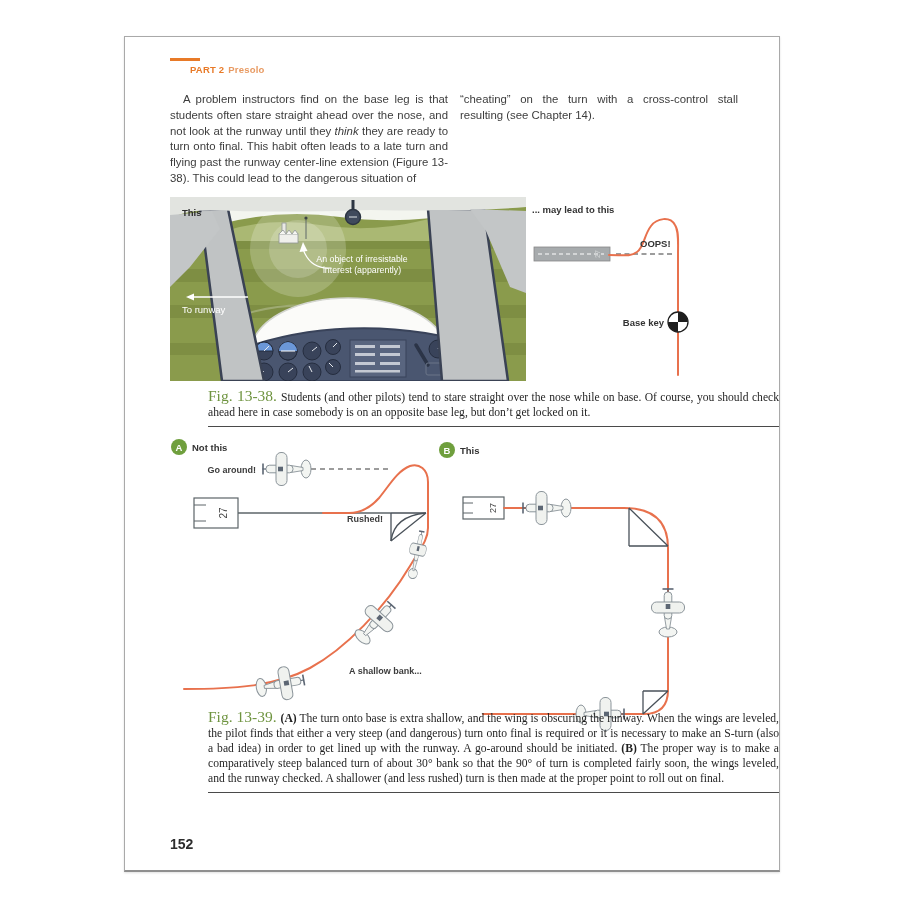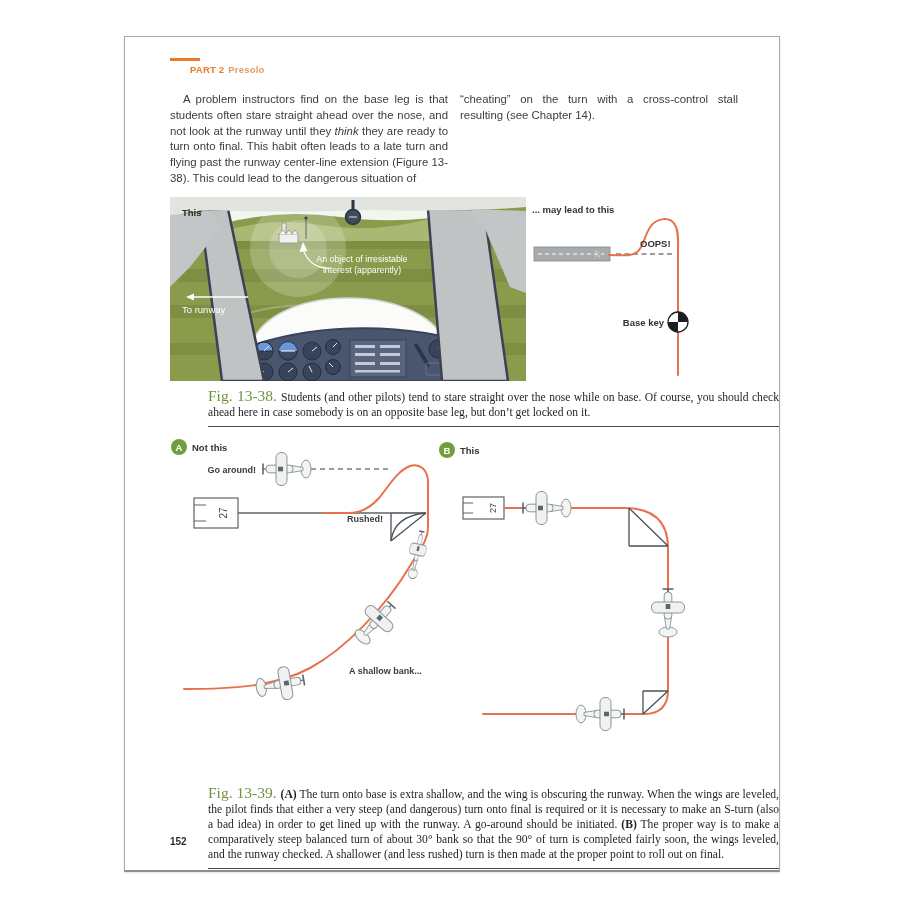--- a/index.html
+++ b/index.html
@@ -15,23 +15,23 @@
   .col p{margin:0;}
   .col p.indent{text-indent:13px;}
   .fig38{position:absolute;left:45px;top:160px;width:571px;height:184px;}
   .fig38 svg{position:absolute;top:0;}
   .caption{position:absolute;left:45px;width:571px;font-family:"Liberation Serif", serif;
     font-size:11.6px;line-height:15px;color:#1f1f1f;text-align:justify;
     border-bottom:1.5px solid #4a4a4a;padding-bottom:6px;margin-left:38px;}
   .caption .figlabel{font-size:15.5px;color:#6f9440;margin-right:4px;}
   .caption .bold{font-weight:bold;}
   .cap38{top:351px;}
-  .cap39{top:748px;font-family:Liberation Serif, serif;}
+  .cap39{top:672px;font-family:Liberation Serif, serif;}
   .fig39{position:absolute;left:45px;top:399px;width:571px;height:312px;}
-  .pagenum{position:absolute;left:45px;top:799px;font-size:10px;font-weight:bold;color:#2d2d2d;}
+  .pagenum{position:absolute;left:45px;top:799px;font-size:14px;font-weight:bold;color:#2d2d2d;}
   svg text{font-family:"Liberation Sans", sans-serif;}
 </style>
 </head>
 <body>
 
 <div class="page">
 
   <div class="kicker-bar"></div>
   <div class="kicker">
     <span class="part">PART 2</span><span class="title">Presolo</span>

